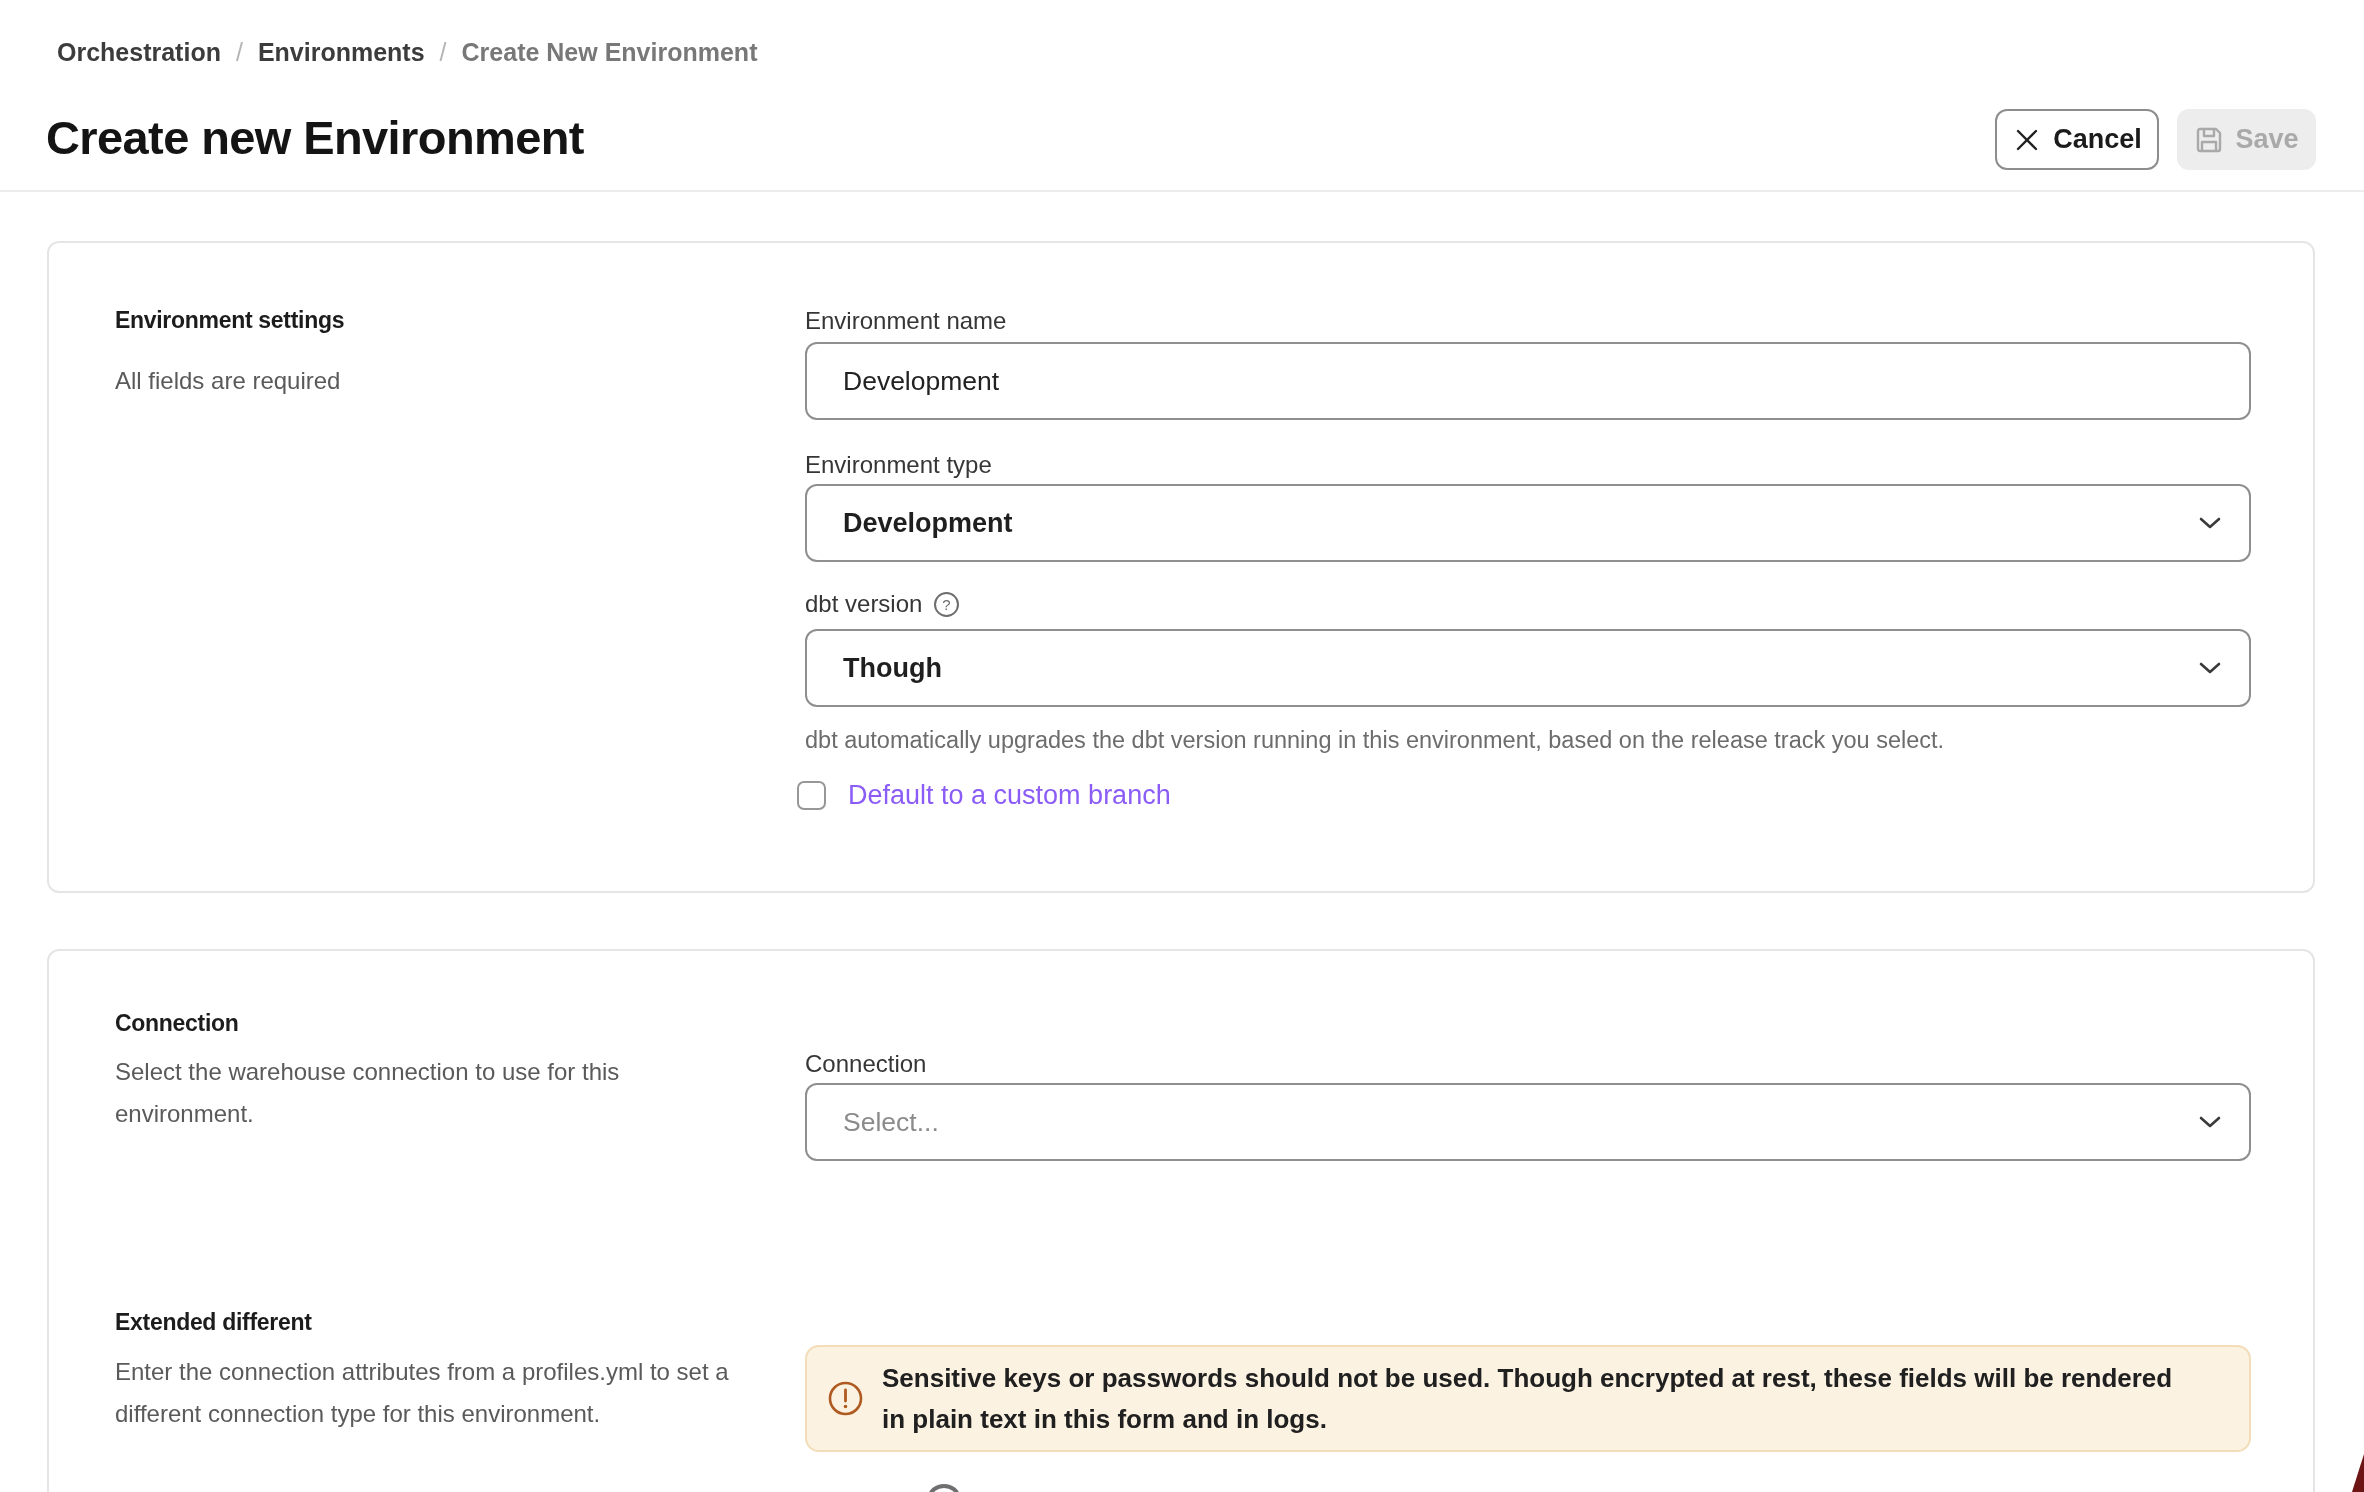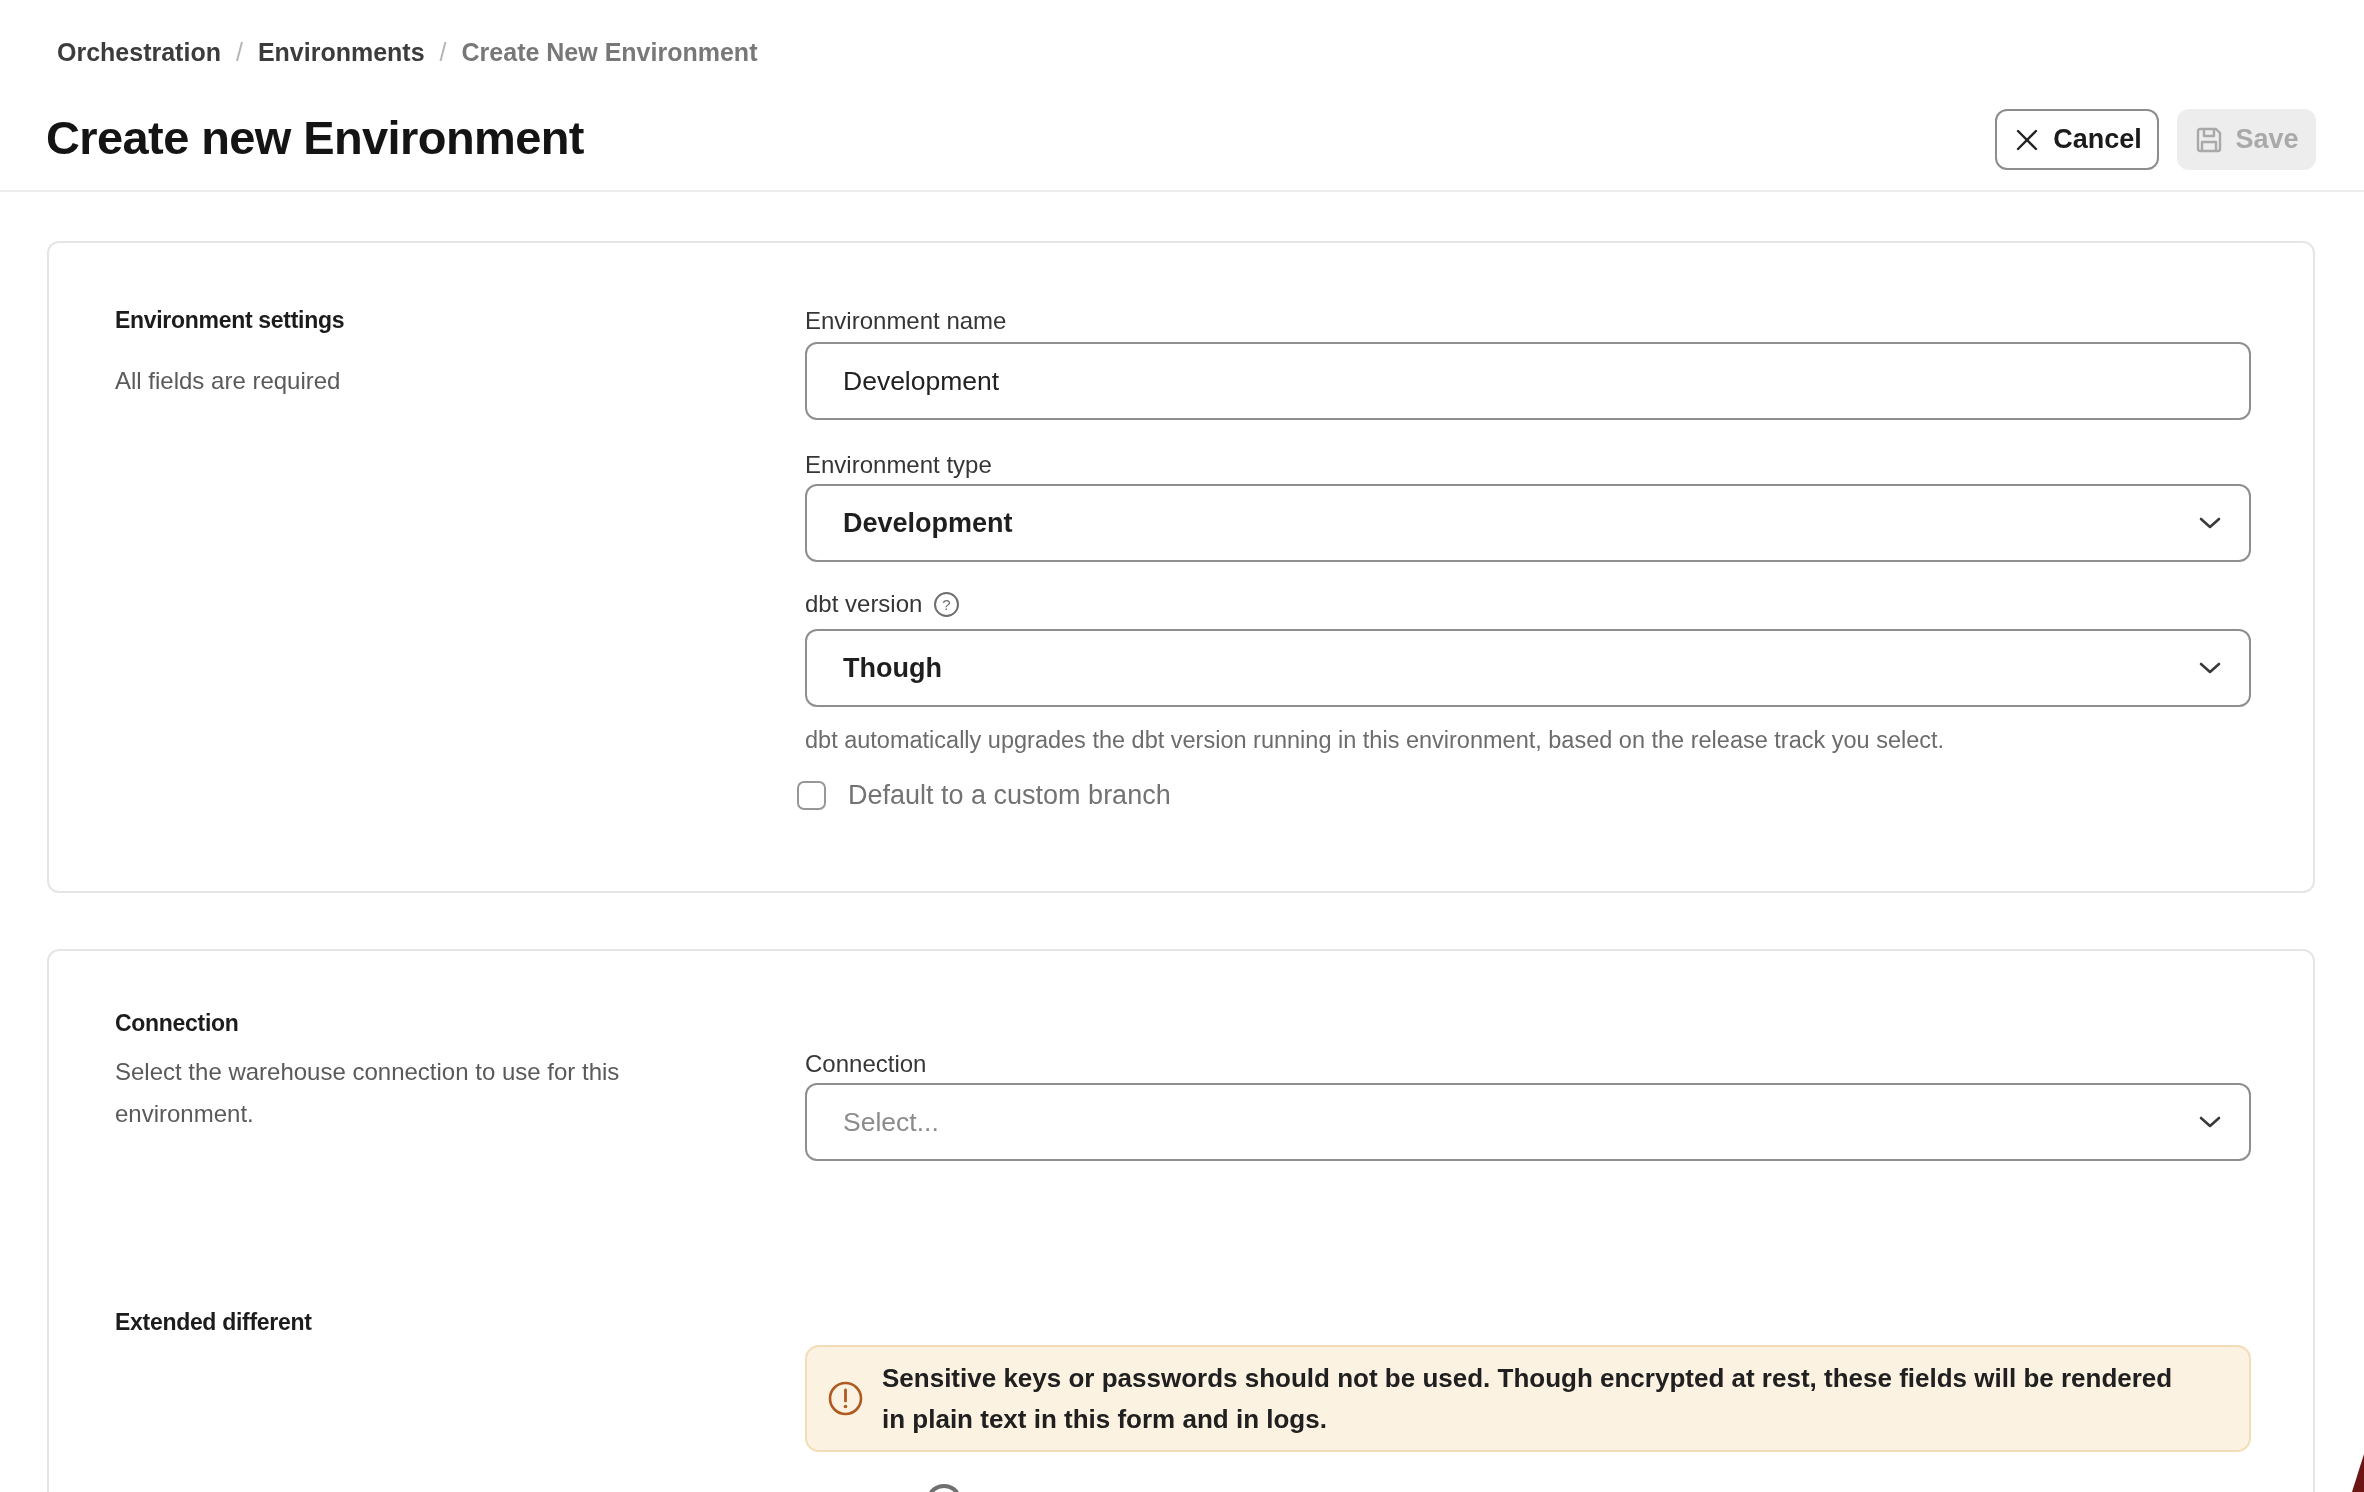--- a/index.html
+++ b/index.html
@@ -35,21 +35,21 @@
   input.input { outline:none; }
   .select .sel-value { font-weight:700; color:#1f1f1f; font-size:27px; }
   .select .sel-placeholder { font-weight:400; color:#8b8b8b; }
   .select .chev { position:absolute; right:26px; top:50%; transform:translateY(-50%); }
   .helper-text { position:absolute; left:756px; font-size:23.5px; color:#6c6c6c; }
   
   .label-row { position:absolute; left:756px; display:flex; align-items:flex-end; gap:11px; }
   
   .check-row { position:absolute; left:748px; display:flex; align-items:center; gap:22px; cursor:pointer; }
   .checkbox { width:29px; height:29px; border:2px solid #979797; border-radius:7px; background:#fff; }
-  .check-label { font-size:27px; font-weight:500; color:#737373; }
+  .check-label { font-size:27px; font-weight:500; color:#8b5cf6; }
   
   .warning {
     position:absolute; left:756px; top:394px; width:1446px; height:107px;
     background:#fcf2e2; border:2px solid #f3ddb9; border-radius:14px;
     display:flex; align-items:center; gap:18px; padding:0 60px 0 20px;
   }
   .warning-text { font-size:26px; font-weight:700; color:#202020; line-height:41px; max-width:1330px; }
   
   .partial-dot { position:absolute; left:928px; top:1484px; width:32px; height:26px; border:4px solid #6f6f6f; border-radius:50%; background:#fff; }
   .corner-sliver { position:absolute; left:2352px; top:1454px; width:0; height:0; border-bottom:38px solid #6d1414; border-left:12px solid transparent; }
@@ -143,20 +143,21 @@
     <div class="select" style="top:132px;">
       <span class="sel-placeholder">Select...</span>
       <span class="chev">
         <svg width="26" height="16" viewBox="0 0 26 16" fill="none" stroke="#3a3a3a" stroke-width="2.6" stroke-linecap="round" stroke-linejoin="round">
           <polyline points="4,4 13,12 22,4"></polyline>
         </svg>
       </span>
     </div>
 
     <h2 class="section-h" style="top:358px;">Extended different</h2>
+    <p class="section-sub" style="top:400px; width:615px;">Enter the connection attributes from a profiles.yml to set a different connection type for this environment.</p>
 
     <div class="warning">
       <span>
         <svg width="37" height="37" viewBox="0 0 37 37" fill="none">
           <circle cx="18.5" cy="18.5" r="15.5" stroke="#ae5a20" stroke-width="2.6"></circle>
           <line x1="18.5" y1="10" x2="18.5" y2="21" stroke="#ae5a20" stroke-width="2.8" stroke-linecap="round"></line>
           <circle cx="18.5" cy="26.5" r="1.8" fill="#ae5a20"></circle>
         </svg>
       </span>
       <p class="warning-text">Sensitive keys or passwords should not be used. Though encrypted at rest, these fields will be rendered in plain text in this form and in logs.</p>

